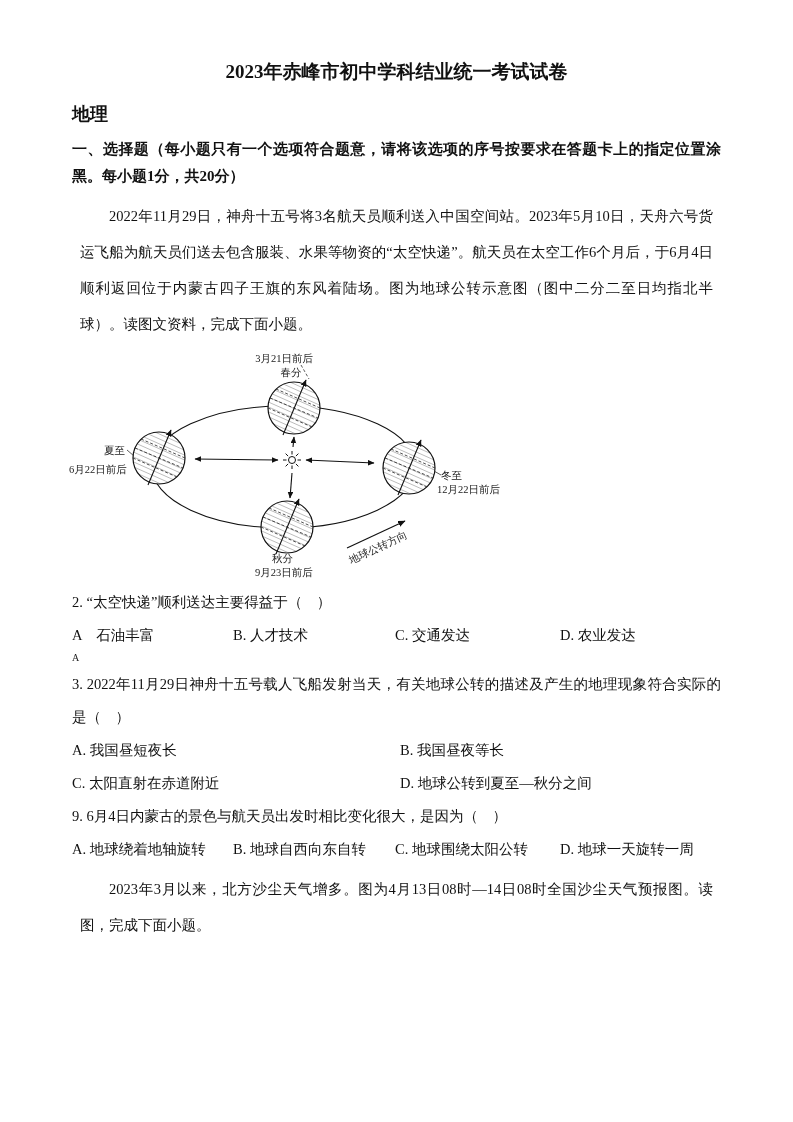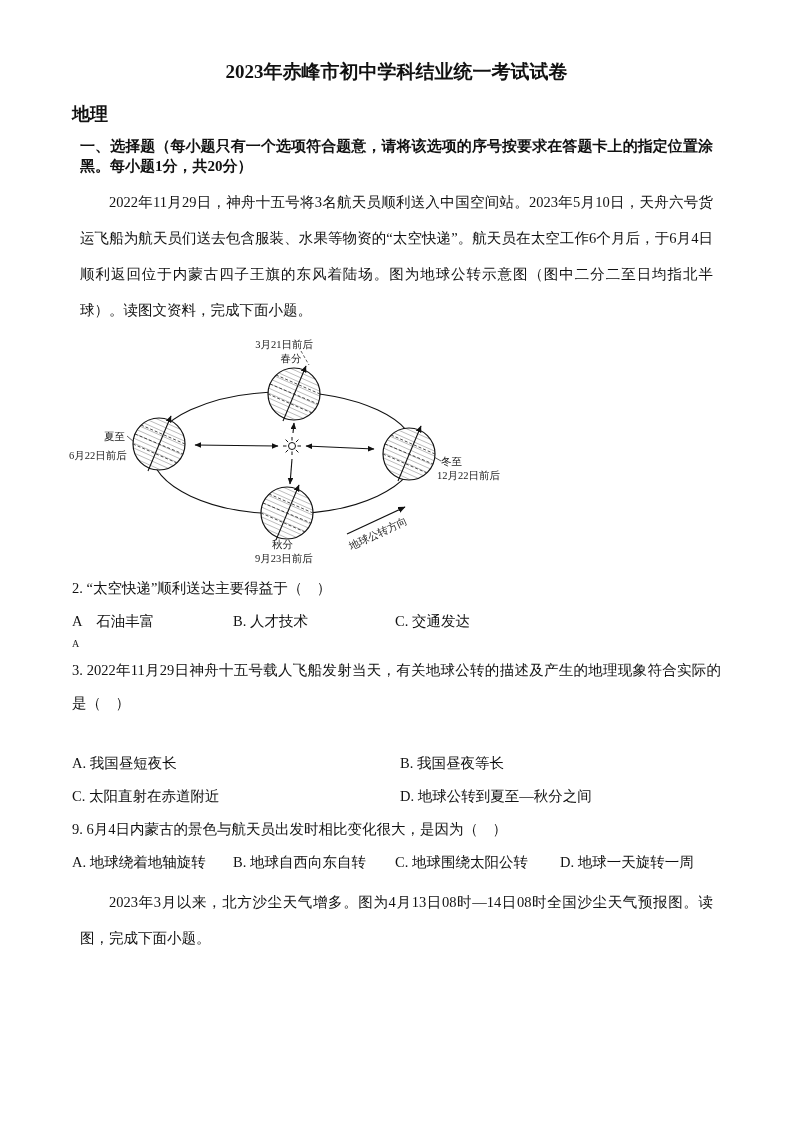--- a/index.html
+++ b/index.html
@@ -21,24 +21,24 @@
     text-align: center;
     line-height: 27px;
   }
   .subject {
     margin: 0 0 8px 0;
     font-size: 18px;
     font-weight: 700;
     line-height: 27px;
   }
   .section-header {
-    margin: 8px;
+    margin: 0;
     font-size: 15px;
     font-weight: 700;
-    line-height: 20px;
+    line-height: 27px;
     text-align: justify;
   }
   .intro {
     margin: 8px;
     font-size: 14.5px;
     line-height: 36px;
     text-indent: 2em;
     text-align: justify;
   }
   .intro2 { margin-top: 5px; }
@@ -49,21 +49,21 @@
     line-height: 33px;
     text-align: justify;
   }
   .q3 { margin-top: 2px; }
   .opts {
     display: grid;
     font-size: 14.5px;
     line-height: 33px;
   }
   .opts4 { grid-template-columns: 161px 162px 165px 1fr; }
-  .opts2 { grid-template-columns: 328px 1fr; margin-top: 27px; }
+  .opts2 { grid-template-columns: 328px 1fr; }
   .stray-row {
     height: 14px;
     line-height: 12px;
     font-size: 10px;
     color: #222;
   }
   svg .dlabel {
     font-size: 10.5px;
     fill: #1a1a1a;
     font-family: "Liberation Serif", "DejaVu Serif", serif;
@@ -156,20 +156,21 @@
       </svg>
     </div>
 
 
     <div class="question">
       <p class="stem">2. “太空快递”顺利送达主要得益于（　）</p>
       <div class="opts opts4">
         <span class="opt">A　石油丰富</span>
         <span class="opt">B. 人才技术</span>
         <span class="opt">C. 交通发达</span>
+        <span class="opt">D. 农业发达</span>
       </div>
     </div>
 
     <div class="stray-row">A</div>
 
     <div class="question q3">
       <p class="stem">3. 2022年11月29日神舟十五号载人飞船发射当天，有关地球公转的描述及产生的地理现象符合实际的是（　）</p>
       <div class="opts opts2">
         <span class="opt">A. 我国昼短夜长</span>
         <span class="opt">B. 我国昼夜等长</span>

